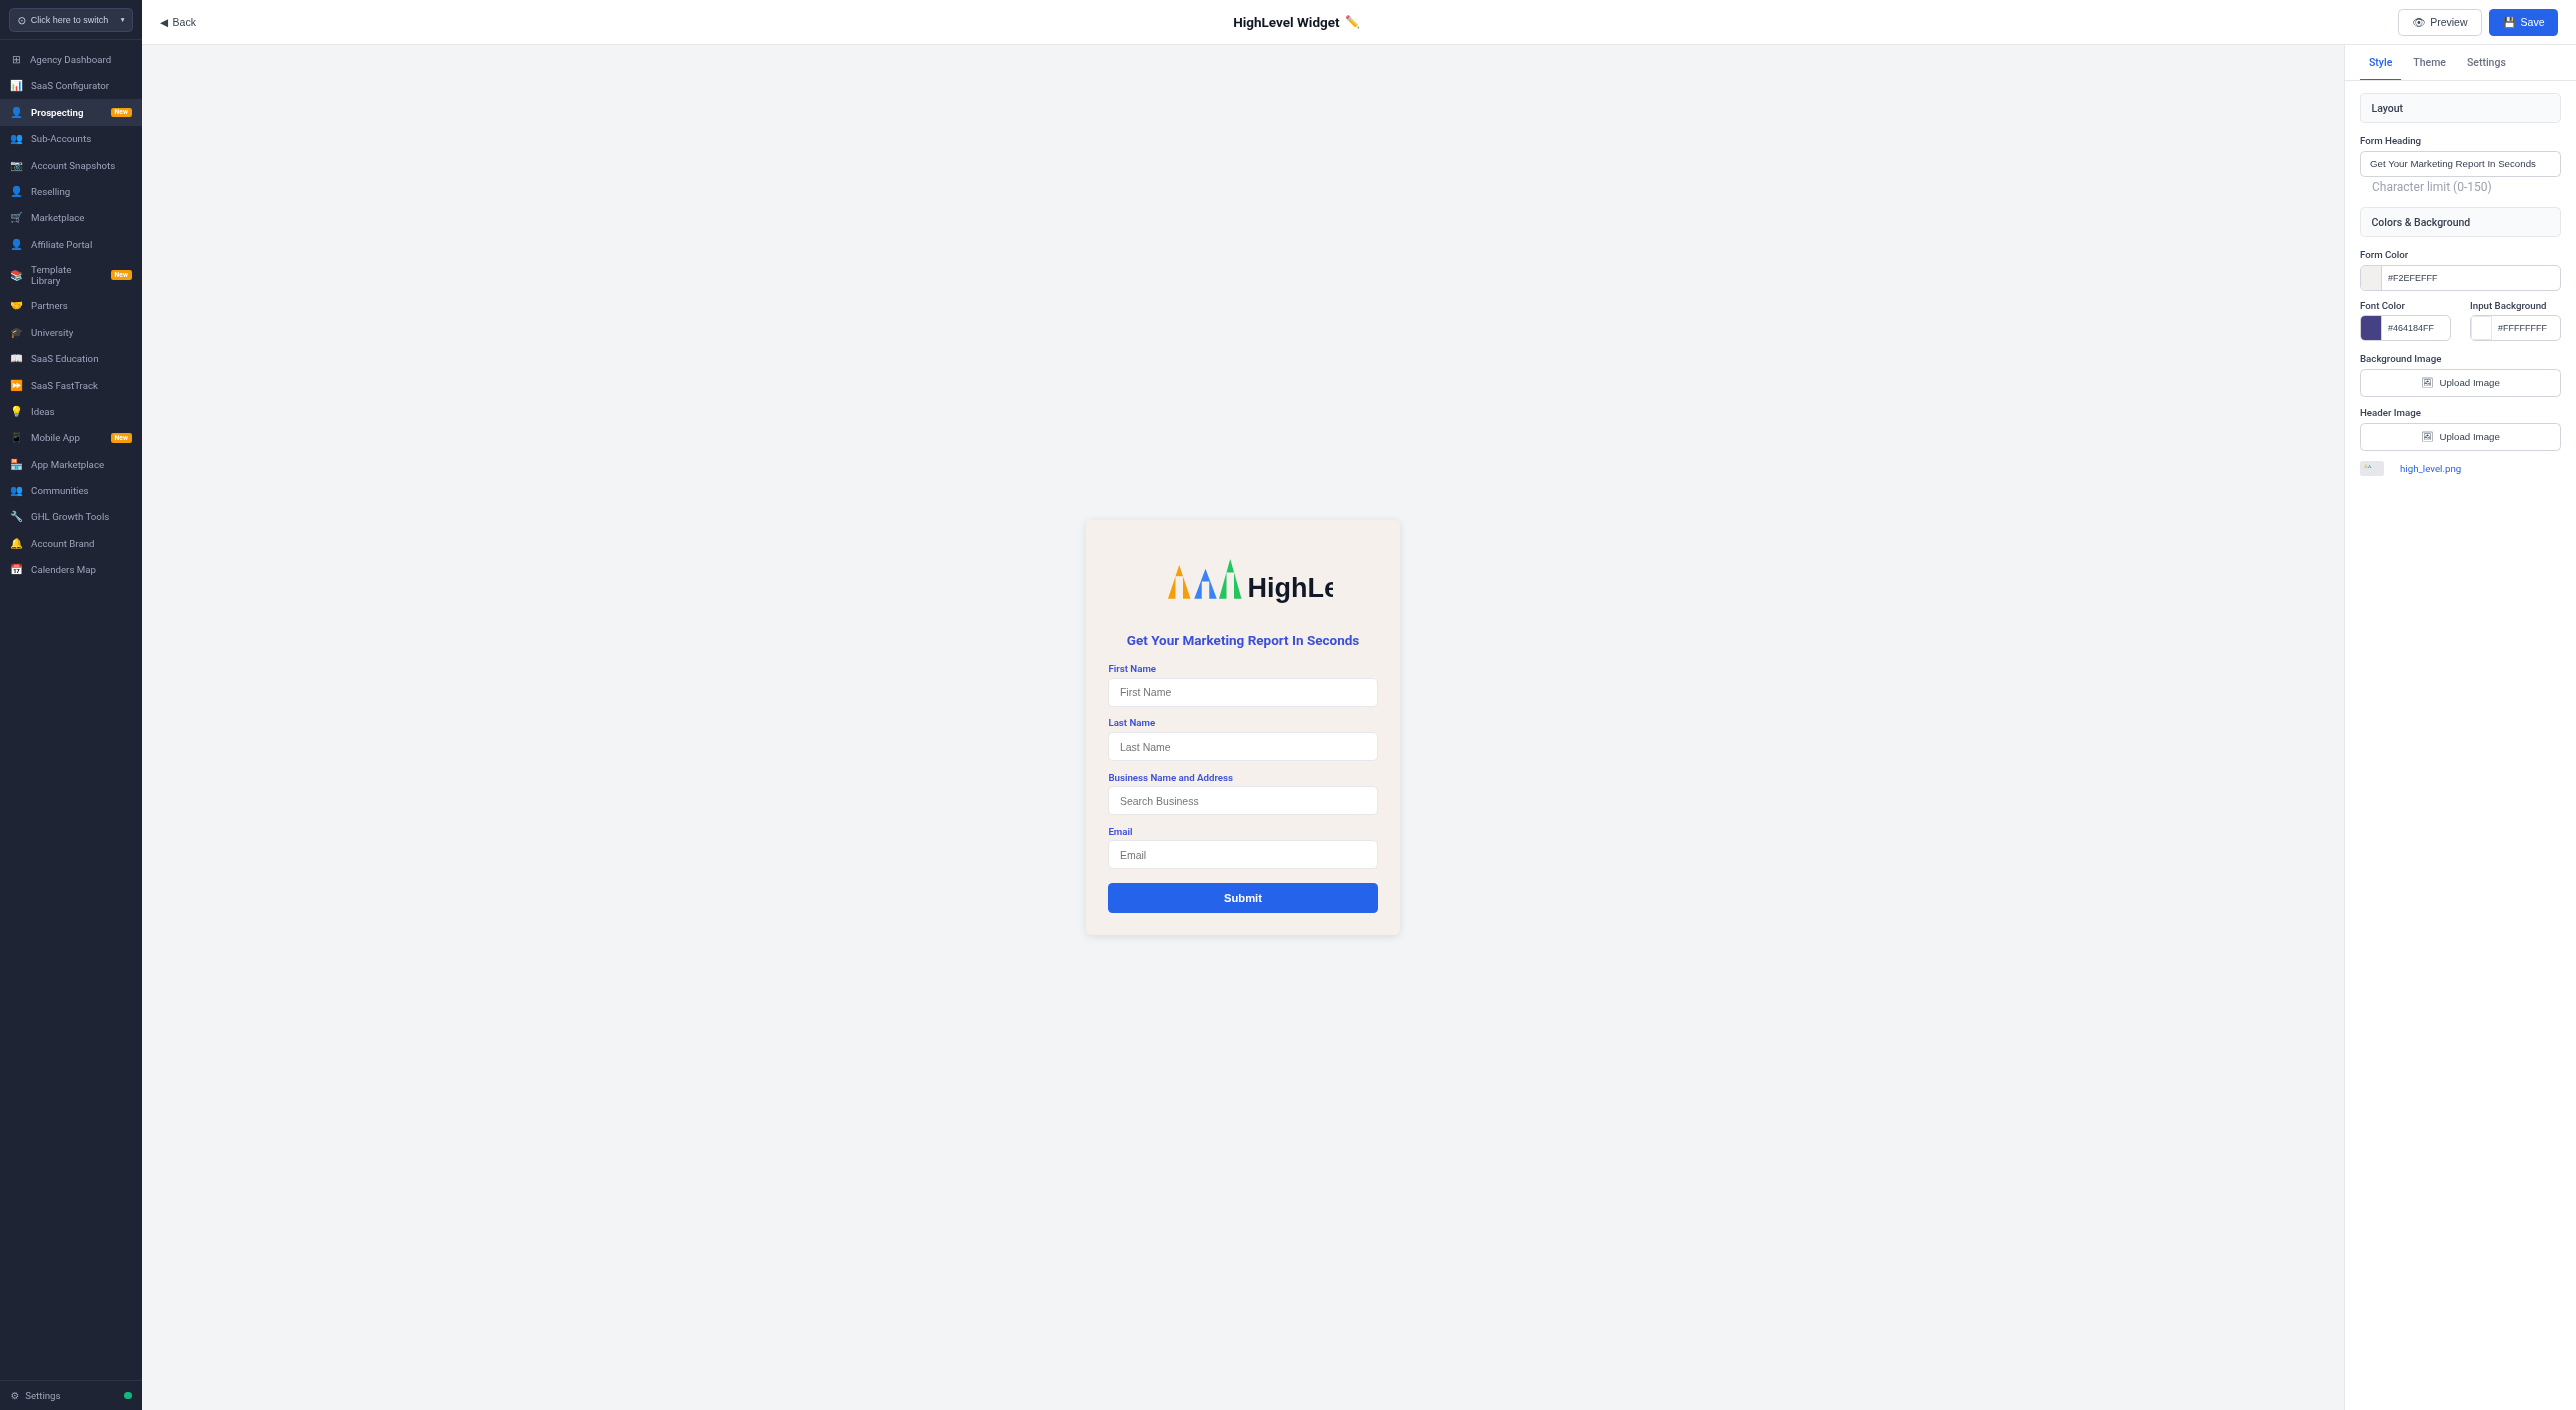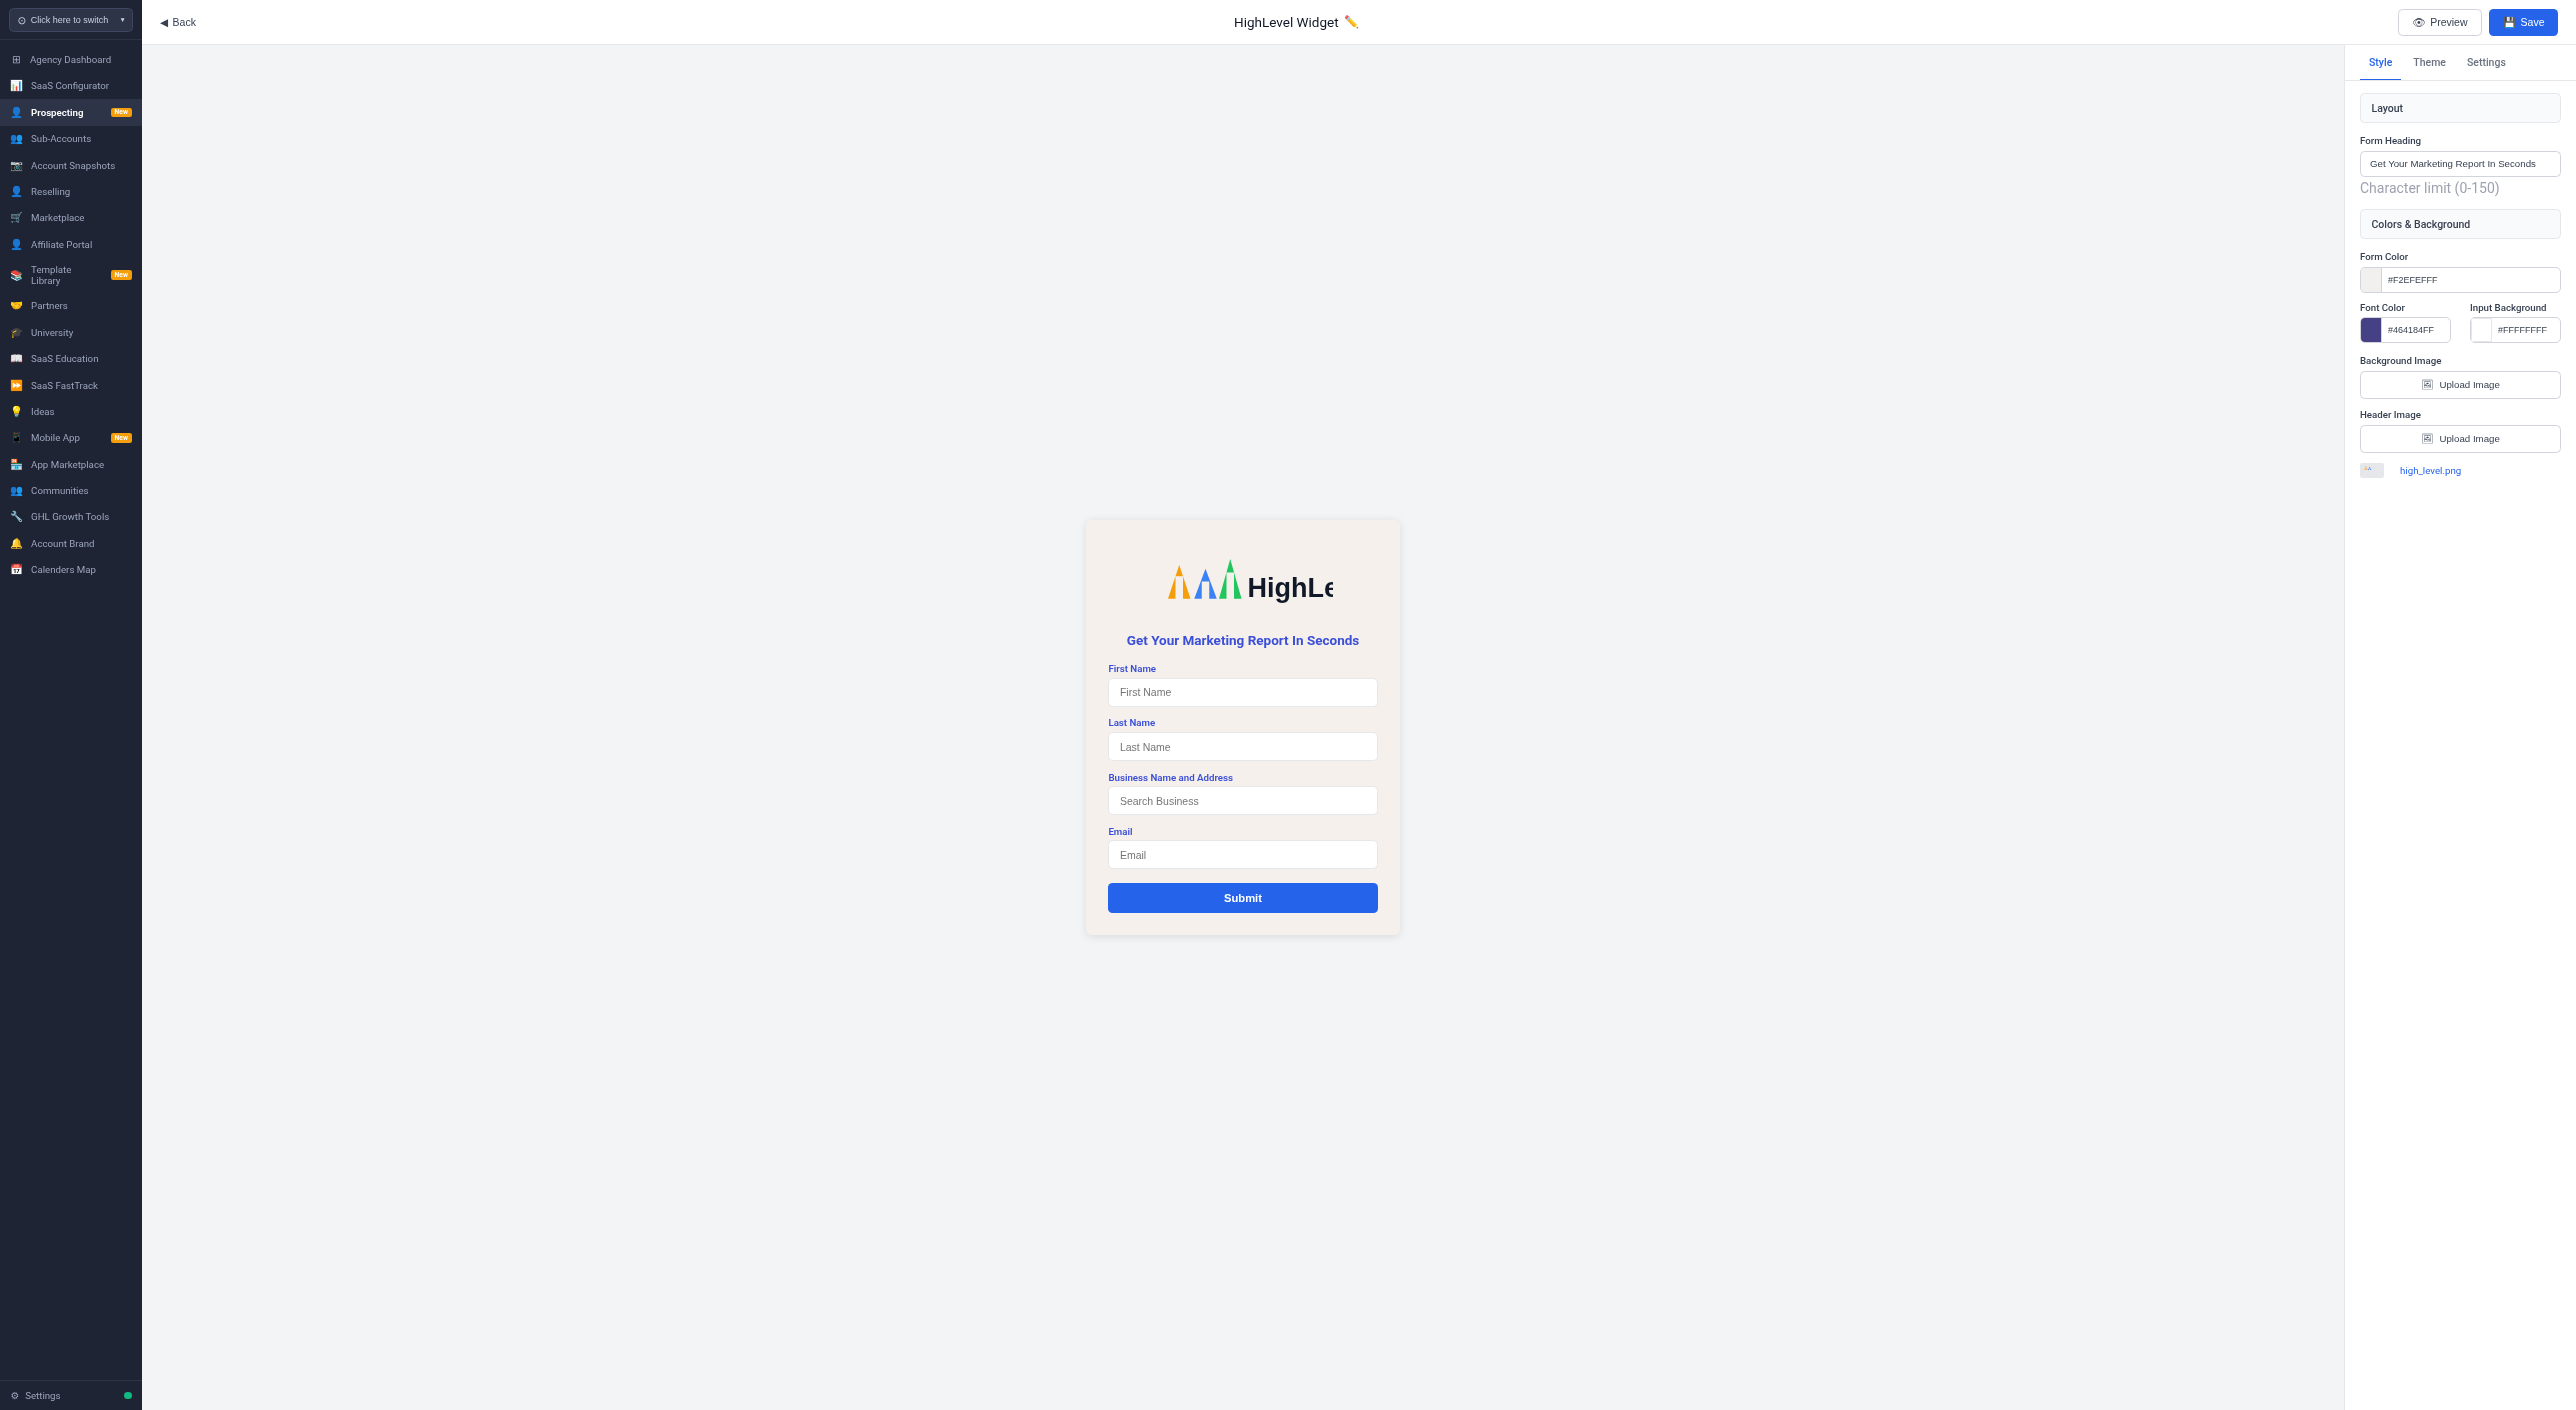--- a/index.html
+++ b/index.html
@@ -98,21 +98,21 @@
       font-size: 10.5px;
       color: #374151;
       cursor: pointer;
       border: none;
       background: none;
     }
     .header-title {
       flex: 1;
       text-align: center;
       font-size: 13.5px;
-      font-weight: 400;
+      font-weight: 700;
       color: #111827;
       display: flex;
       align-items: center;
       justify-content: center;
       gap: 6px;
     }
     .edit-icon { font-size: 12px; color: #6b7280; cursor: pointer; }
     .header-actions { display: flex; gap: 7.5px; }
     .btn-preview {
       display: flex;
@@ -263,23 +263,24 @@
       width: 100%;
       padding: 6.7px 9px;
       border: 0.7px solid #d1d5db;
       border-radius: 4.5px;
       font-size: 9.7px;
       color: #374151;
       outline: none;
     }
 
     .char-limit {
-      font-size: 14px;
+      font-size: 12px;
       color: #9ca3af;
       margin-top: 3px;
+      margin-left: 12px;
     }
 
     .color-input-wrap {
       display: flex;
       align-items: center;
       border: 0.7px solid #d1d5db;
       border-radius: 5px;
       overflow: hidden;
       background: #fff;
     }

